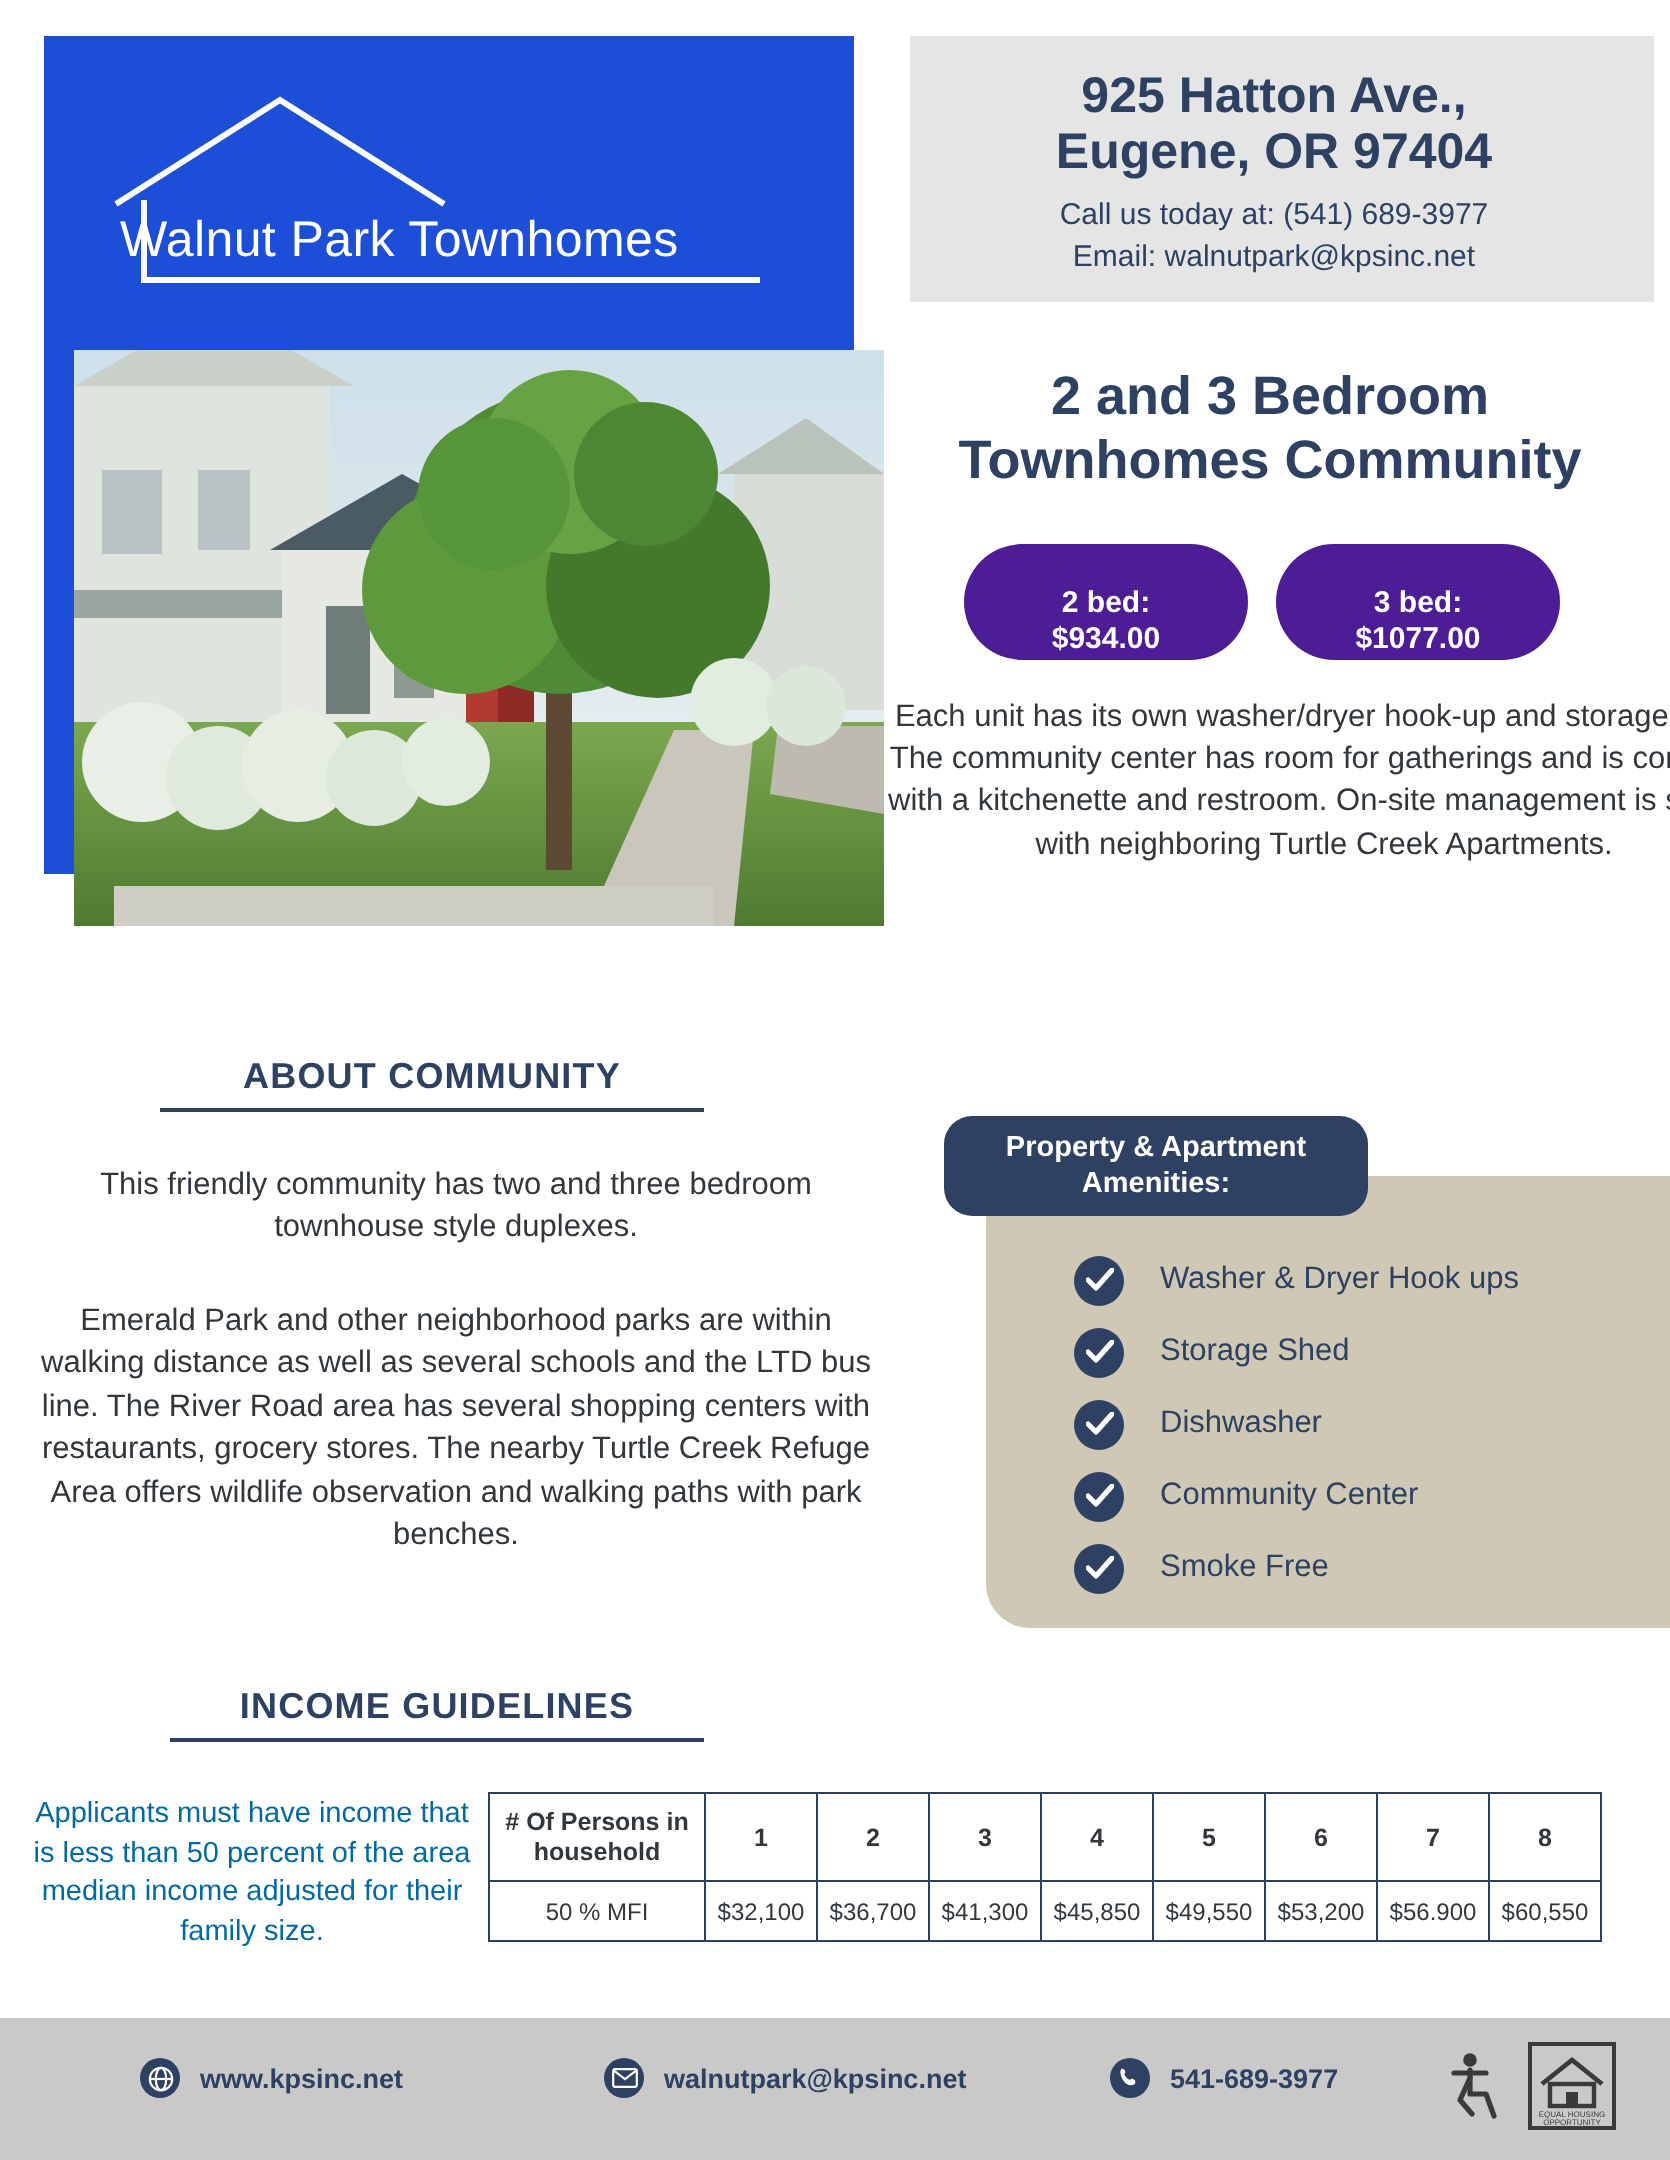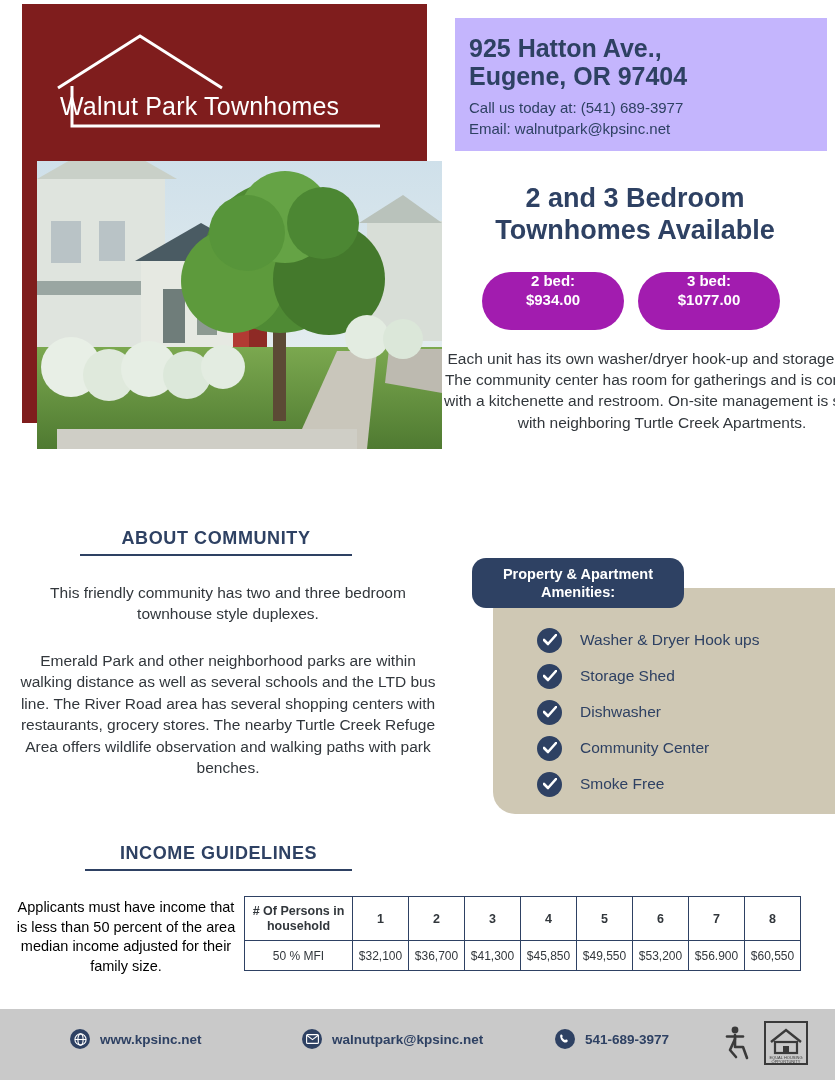--- a/index.html
+++ b/index.html
@@ -6,65 +6,65 @@
   html, body {
     width: 835px; height: 1080px;
     font-family: "Liberation Sans", sans-serif;
     background: #ffffff;
     overflow: hidden;
   }
   .page { position: relative; width: 835px; height: 1080px; background: #fff; }
 
   
   .logo-block {
-    position: absolute; left: 22px; top: 4px; width: 405px; height: 419px;
-    background: #7f1d1d;
+    position: absolute; left: 22px; top: 18px; width: 405px; height: 419px;
+    background: #1d4ed8;
   }
   .house-icon {
     position: absolute; left: 28px; top: 22px; width: 120px; height: 92px;
   }
   .house-icon svg { display: block; }
   .logo-text {
     position: absolute; left: 38px; top: 88px;
     color: #ffffff; font-size: 25px; letter-spacing: .2px;
   }
   .photo {
     position: absolute; left: 15px; top: 157px; width: 405px; height: 288px;
     overflow: hidden;
   }
   .photo svg { display: block; }
 
   
   .contact-box {
     position: absolute; left: 455px; top: 18px; width: 372px; height: 133px;
-    background: #c4b5fd;
+    background: #e5e5e5;
     border-radius: 0 0 0 0;
     padding: 16px 14px 0 14px;
-    text-align: left;
+    text-align: center;
   }
   .addr {
     color: #2e4163; font-size: 25px; font-weight: bold; line-height: 1.12;
     padding-right: 8px;
   }
   .contact-line {
     color: #2e4163; font-size: 15px; margin-top: 9px; padding-right: 8px;
   }
   .contact-line.email { margin-top: 4px; }
 
   
   .headline {
     position: absolute; left: 440px; top: 182px; width: 390px;
     text-align: center; color: #2e4163; font-size: 27px; font-weight: bold;
     line-height: 1.2;
   }
   .pills { position: absolute; left: 440px; top: 272px; width: 390px; height: 62px; }
   .pill {
     position: absolute; top: 0; width: 142px; height: 58px; border-radius: 29px;
-    background: #a21caf; color: #fff; font-size: 15px; font-weight: bold;
-    display: flex; flex-direction: column; align-items: center; justify-content: flex-start;
+    background: #4c1d95; color: #fff; font-size: 15px; font-weight: bold;
+    display: flex; flex-direction: column; align-items: center; justify-content: flex-end;
     line-height: 1.25; text-align: center;
   }
   .pill.one { left: 42px; }
   .pill.two { left: 198px; }
 
   .right-para {
     position: absolute; left: 442px; top: 348px; width: 440px;
     color: #32373c; font-size: 15.5px; line-height: 1.37; text-align: center;
   }
 
@@ -102,21 +102,21 @@
   .check {
     width: 25px; height: 25px; border-radius: 50%; background: #2e4163;
     display: flex; align-items: center; justify-content: center; flex: 0 0 auto;
   }
   .check svg { display: block; }
   .amen-label { margin-left: 18px; color: #2e4163; font-size: 15.5px; }
 
   
   .income-note {
     position: absolute; left: 12px; top: 898px; width: 228px;
-    color: #000000; font-size: 14.5px; line-height: 1.35; text-align: center;
+    color: #0369a1; font-size: 14.5px; line-height: 1.35; text-align: center;
   }
   table.income {
     position: absolute; left: 244px; top: 896px; border-collapse: collapse;
   }
   table.income td, table.income th {
     border: 1px solid #2e4163; color: #32373c; font-size: 12.5px;
     text-align: center; padding: 0; height: 30px;
   }
   table.income th.rowhead { width: 108px; font-size: 12.5px; font-weight: bold; line-height: 1.2; height: 44px; }
   table.income th.numcol { width: 56px; font-weight: bold; font-size: 12.5px; height: 44px; }
@@ -213,21 +213,21 @@
 
   <div class="contact-box">
     <div class="addr">925 Hatton Ave.,</div>
     <div class="addr">Eugene, OR 97404</div>
     <div class="contact-line">Call us today at: (541) 689-3977</div>
     <div class="contact-line email">Email: walnutpark@kpsinc.net</div>
   </div>
 
   <div class="headline">
     <div>2 and 3 Bedroom</div>
-    <div>Townhomes Available</div>
+    <div>Townhomes Community</div>
   </div>
 
   <div class="pills">
     <div class="pill one">
       <span>2 bed:</span>
       <span>$934.00</span>
     </div>
     <div class="pill two">
       <span>3 bed:</span>
       <span>$1077.00</span>

